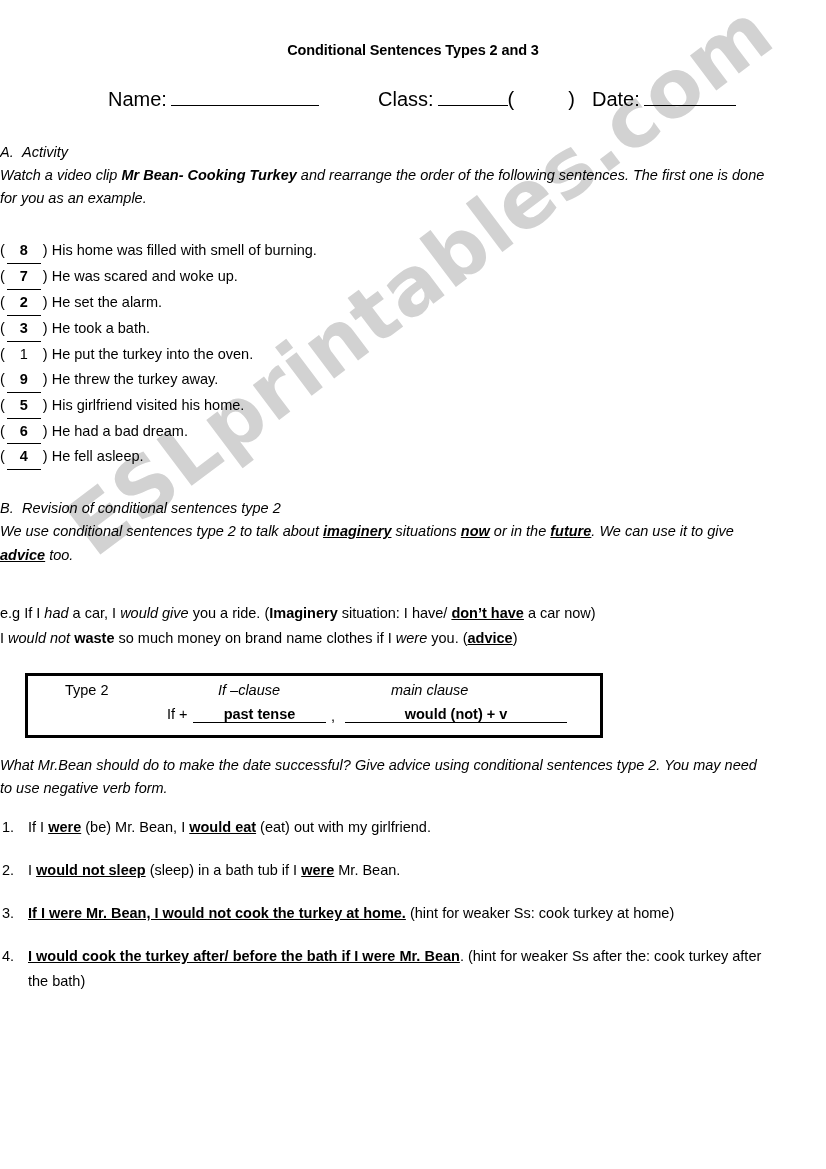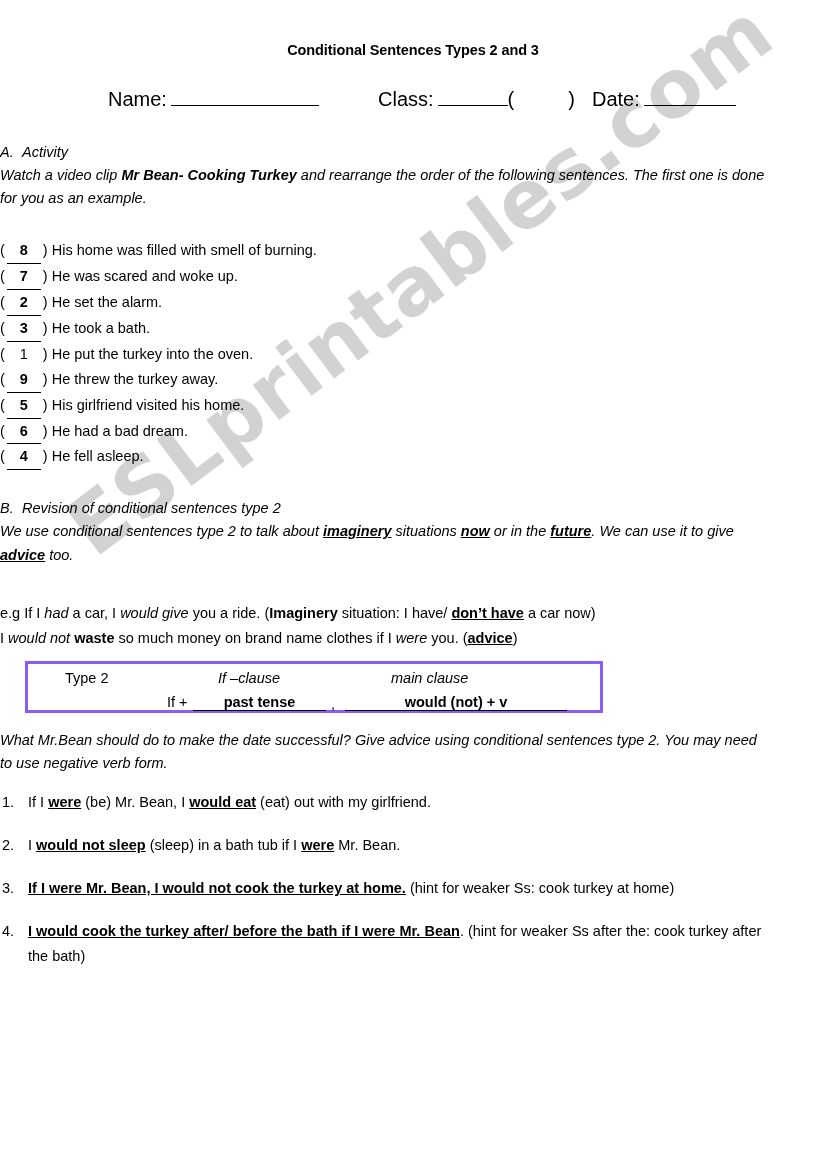--- a/index.html
+++ b/index.html
@@ -137,24 +137,24 @@
     font-size: 14.5px;
     line-height: 1.70;
   }
   .eg-block .bi { font-weight: normal; font-style: italic; }
   .eg-block .b  { font-weight: bold; }
   .eg-block .bu { font-weight: bold; text-decoration: underline; }
 
   
   .formula-box {
     position: relative;
-    margin: 10px 0 0 25px;
+    margin: 22px 0 0 25px;
     width: 578px;
-    height: 52px;
-    border: 3px solid #8b5cf6;
+    height: 65px;
+    border: 3px solid #000000;
     box-sizing: border-box;
   }
   .fb-row1 {
     position: relative;
     height: 26px;
     font-size: 14.5px;
   }
   .fb-type {
     position: absolute;
     left: 37px;

